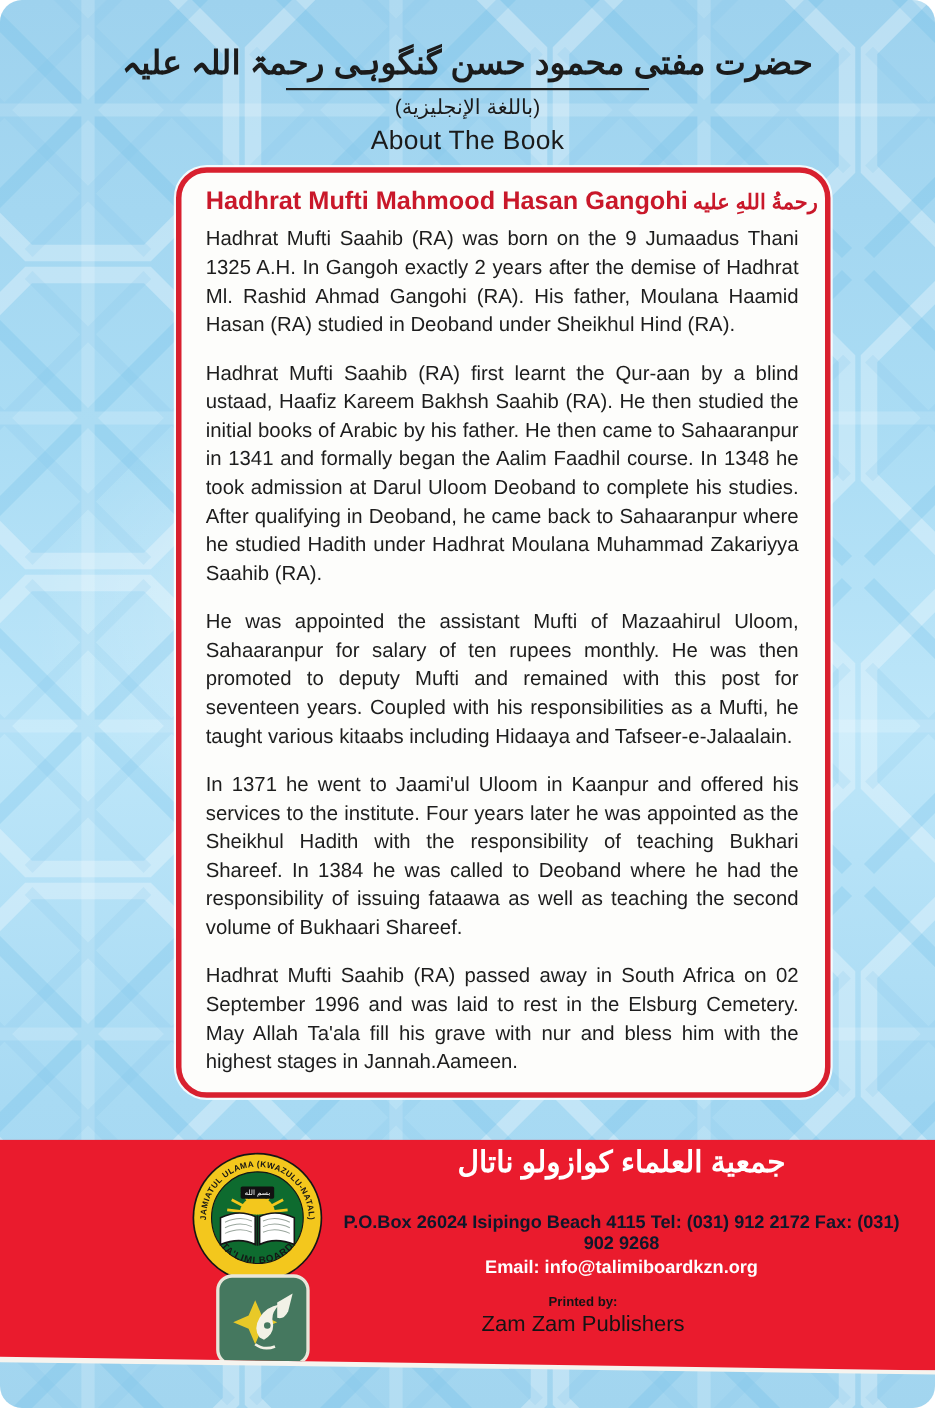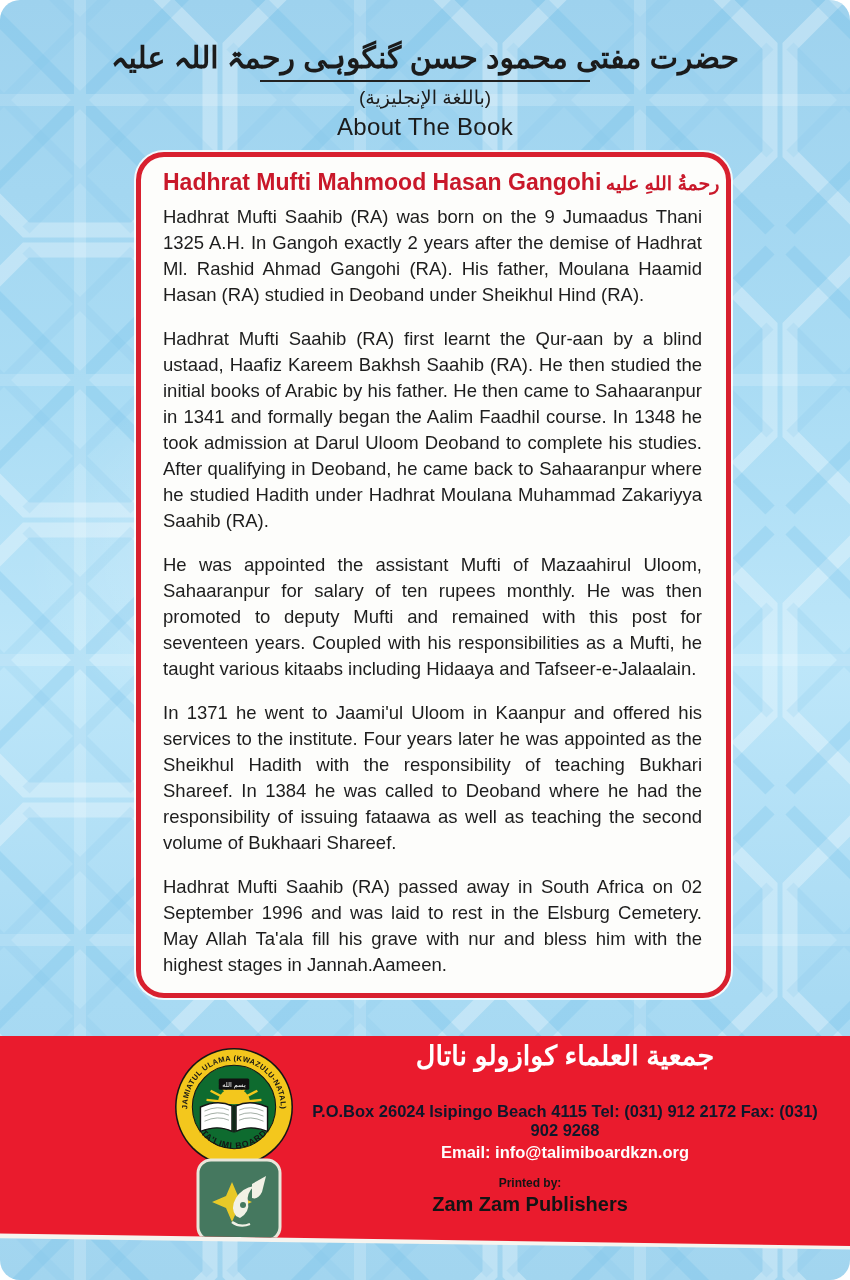--- a/index.html
+++ b/index.html
@@ -18,21 +18,21 @@
 
   
   .header { position:absolute; top:38px; left:0; width:850px; text-align:center; z-index:2; color:#1b1b1b; }
   .urdu-title { font-size:30px; font-weight:bold; direction:rtl; line-height:1.3; }
   .header-rule { width:330px; height:2px; background:#222; margin:3px auto 4px auto; }
   .arabic-subtitle { font-size:19px; direction:rtl; }
   .about-heading { font-size:24px; font-weight:normal; margin-top:4px; letter-spacing:0.3px; }
 
   
   .about-box {
-    position:absolute; left:136px; top:152px; width:595px; height:846px; z-index:2;
+    position:absolute; left:160px; top:152px; width:595px; height:846px; z-index:2;
     background:#fdfdfb; border:5px solid #d8202f; border-radius:28px;
     box-shadow:0 0 0 2px rgba(255,255,255,0.85);
     padding:12px 24px 10px 22px; overflow:hidden;
   }
   .box-title { text-align:center; margin-bottom:8px; white-space:nowrap; }
   .box-title-en { color:#c9182a; font-size:23px; font-weight:bold; }
   .box-title-ar { color:#c9182a; font-size:19px; font-weight:bold; direction:rtl; }
   .about-box p {
     color:#1d1d1d; font-size:18.5px; line-height:26px;
     text-align:justify; margin-bottom:18px;
@@ -52,21 +52,21 @@
   .org-logo { position:absolute; left:173px; top:10px; }
   .band-text { position:absolute; left:300px; top:4px; width:530px; text-align:center; }
   .band-arabic { color:#ffffff; font-size:27px; font-weight:bold; direction:rtl; line-height:1.25; }
   .band-org { color:#f6d31d; font-size:27px; font-weight:bold; margin-top:2px; letter-spacing:0.2px; }
   .band-contact { color:#0f172a; font-size:16.5px; font-weight:bold; margin-top:28px; }
   .band-email { color:#fefefe; font-size:16.5px; font-weight:bold; margin-top:3px; }
 
   .zamzam-logo { position:absolute; left:196px; top:122px; }
   .printed-by { position:absolute; left:370px; top:140px; width:320px; text-align:center; color:#141414; }
   .printed-by-label { font-size:12px; font-weight:bold; }
-  .printer-name { font-size:20px; font-weight:bold; margin-top:3px; }
+  .printer-name { font-size:20px; font-weight:normal; margin-top:3px; }
 </style>
 </head>
 <body>
 
 <div class="page">
 
   <svg class="bg-pattern" width="850" height="1280" aria-hidden="true">
     <defs>
       <pattern id="geo" width="280" height="280" patternUnits="userSpaceOnUse" patternTransform="translate(-60,-40)">
         <path d="M86,10 L194,10 L270,86 L270,194 L194,270 L86,270 L10,194 L10,86 Z" fill="none" stroke="#ffffff" stroke-opacity="0.30" stroke-width="15"></path>

